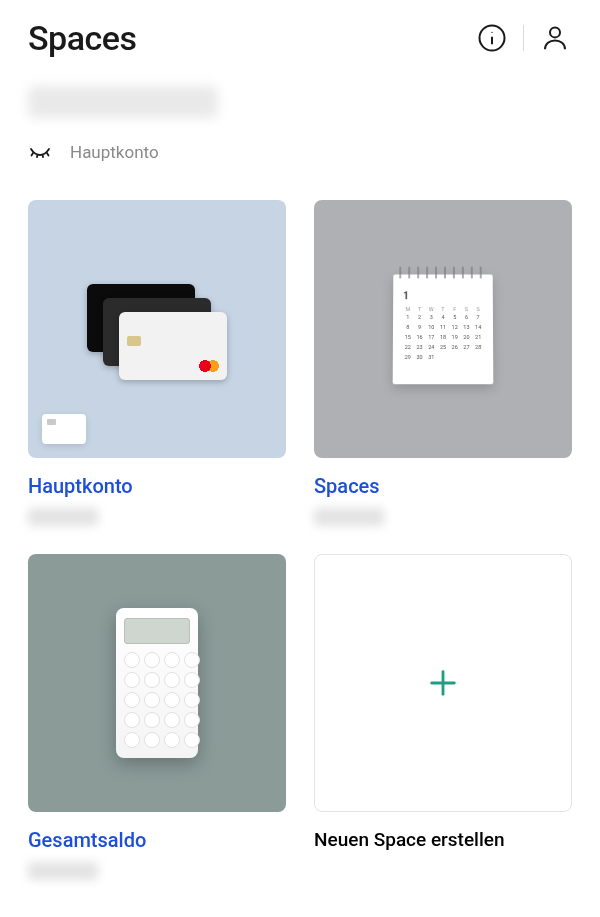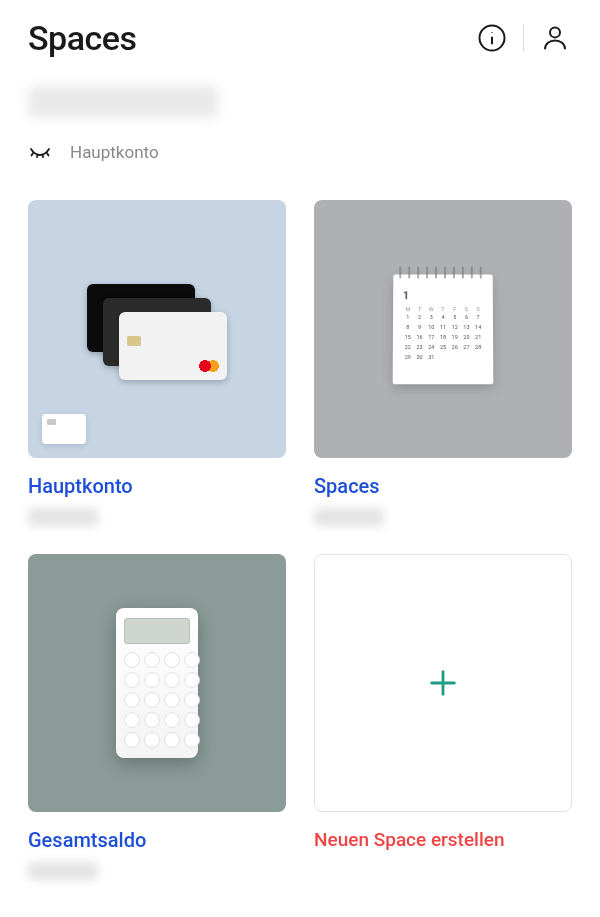--- a/index.html
+++ b/index.html
@@ -228,21 +228,21 @@
     border: 1.5px solid #e3e3e3;
     background:#ffffff;
   }
   .plus {
     color: #1f9d84;
   }
   .create-label {
     margin-top: 16px;
     font-size: 19px;
     font-weight: 500;
-    color: #ef4444;
+    color: #000000;
   }
 </style>
 </head>
 <body>
 
 <div class="header">
   <div class="header-title">Spaces</div>
   <div class="header-actions">
     <div class="icon-btn">
       <svg width="30" height="30" viewBox="0 0 24 24" fill="none" stroke="#1a1a1a" stroke-width="1.6">

